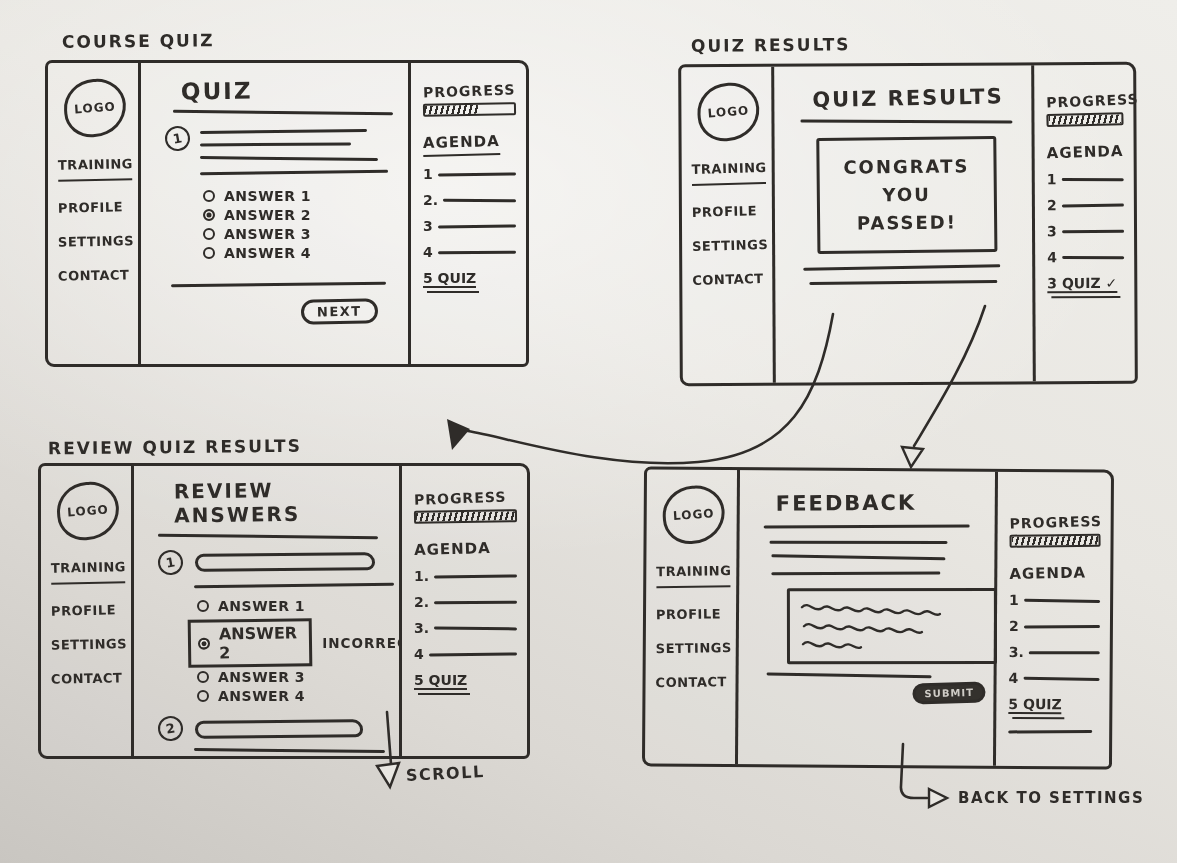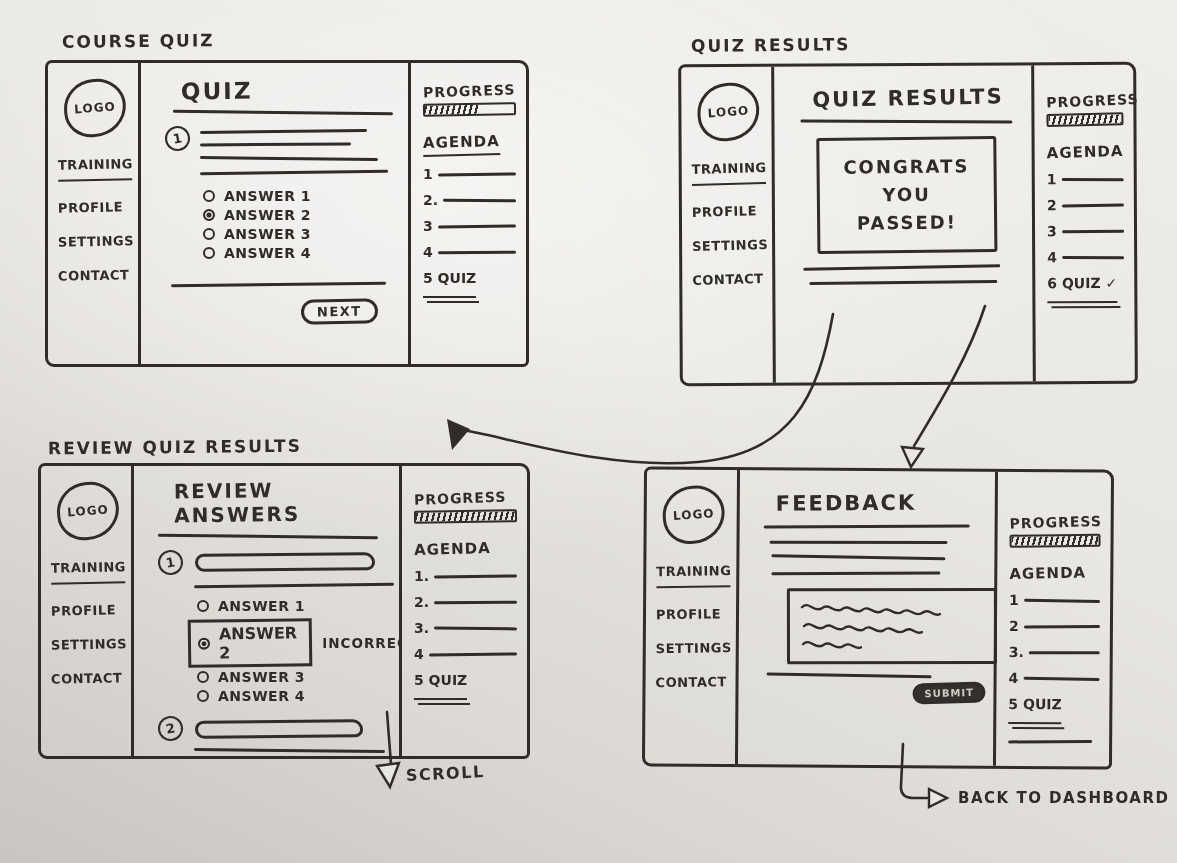--- a/index.html
+++ b/index.html
@@ -36,21 +36,21 @@
   .r1 { transform:rotate(-0.7deg); } .r2 { transform:rotate(0.6deg); } .r3 { transform:rotate(-0.3deg); }
   .h1 { font-size:23px; letter-spacing:2px; transform:rotate(-0.8deg); }
   .plabel { font-size:14px; letter-spacing:1px; transform:rotate(-2deg); }
   .pbar { height:13px; border:2.5px solid #2f2c29; border-radius:2px; margin:4px 0 16px; position:relative; overflow:hidden; transform:rotate(-1deg); }
   .pfill { position:absolute; top:0; bottom:0; left:0;
     background:repeating-linear-gradient(105deg, #2f2c29 0 2.2px, transparent 2.2px 5.5px); }
   .atitle { font-size:15px; letter-spacing:1px; margin-bottom:10px; transform:rotate(-1.5deg); display:inline-block; }
   .atitle.u { border-bottom:2.5px solid #2f2c29; padding-bottom:3px; }
   .arow { display:flex; align-items:center; gap:5px; margin-bottom:10px; font-size:14px; }
   .arow .aline { flex:1; height:2.5px; background:#2f2c29; border-radius:2px; }
-  .dbl { display:inline-block; border-bottom:2.5px solid #2f2c29; padding-bottom:10px; position:relative; }
+  .dbl { display:inline-block; border-bottom:2.5px solid #2f2c29; padding-bottom:0; position:relative; }
   .dbl::after { content:""; position:absolute; left:4px; right:-3px; bottom:-7px; border-bottom:2.5px solid #2f2c29; }
   .ans { display:flex; align-items:center; gap:9px; font-size:14px; letter-spacing:.5px; margin-bottom:3px; }
   .radio { width:12px; height:12px; border:2.5px solid #2f2c29; border-radius:50%; flex:none; }
   .radio.sel { background:#2f2c29; box-shadow: inset 0 0 0 1.5px #e9e7e2; }
   .pill { display:inline-block; border:3px solid #2f2c29; border-radius:16px; padding:2px 13px;
     font-size:13px; letter-spacing:1.5px; transform:rotate(-1deg); background:rgba(255,255,255,.15); cursor:pointer; }
   .qnum { width:25px; height:25px; border:2.5px solid #2f2c29; border-radius:50%;
     display:inline-flex; align-items:center; justify-content:center; font-size:13px; flex:none; transform:rotate(-10deg); }
   .qpill { height:18px; border:3px solid #2f2c29; border-radius:9px 11px 8px 10px; transform:rotate(-0.6deg); }
   .abox { display:inline-flex; align-items:center; gap:9px; border:3px solid #2f2c29;
@@ -182,21 +182,21 @@
         </div>
       <div class="arow">
           <span>3</span>
           <span class="aline r3"></span>
         </div>
       <div class="arow">
           <span>4</span>
           <span class="aline r2"></span>
         </div>
       <div class="arow">
-          <span class="dbl">6 QUIZ ✓</span>
+          <span class="dbl">3 QUIZ ✓</span>
         </div>
     </div>
   </div>
 
   <div class="flabel" style="left:48px; top:437px;">REVIEW QUIZ RESULTS</div>
 
   <div class="frame" style="left:38px; top:463px; width:492px; height:296px;">
     <div class="sidebar">
       <div class="logo">LOGO</div>
       <div class="nav">
@@ -335,15 +335,15 @@
       <path d="M903 744 L901 786 Q900 798 914 798 L927 798"></path>
       <path d="M387 712 L391 764"></path>
     </g>
     <polygon points="447,419 470,429 452,450" fill="#2f2c29"></polygon>
     <polygon points="902,447 923,449 911,467" fill="#e9e7e2" stroke="#2f2c29" stroke-width="2.4"></polygon>
     <polygon points="929,789 947,798 929,807" fill="#e9e7e2" stroke="#2f2c29" stroke-width="2.4"></polygon>
     <polygon points="377,766 399,763 390,787" fill="#e9e7e2" stroke="#2f2c29" stroke-width="2.4"></polygon>
   </svg>
 
   <div class="note" style="left:406px; top:764px; transform:rotate(-3deg);">SCROLL</div>
-  <div class="note" style="left:958px; top:789px; font-size:15px;">BACK TO DASHBOARD</div>
+  <div class="note" style="left:958px; top:789px; font-size:15px;">BACK TO SETTINGS</div>
 
 </div>
 
 </body></html>

